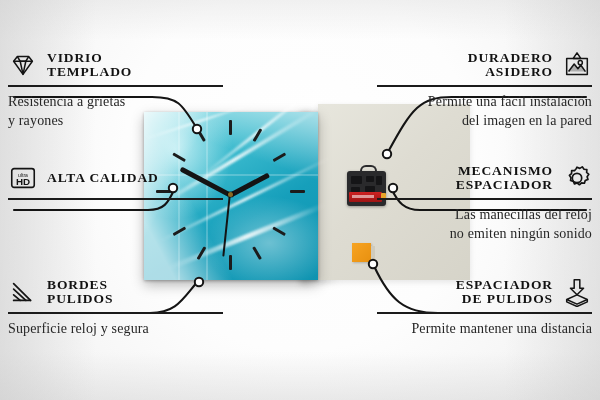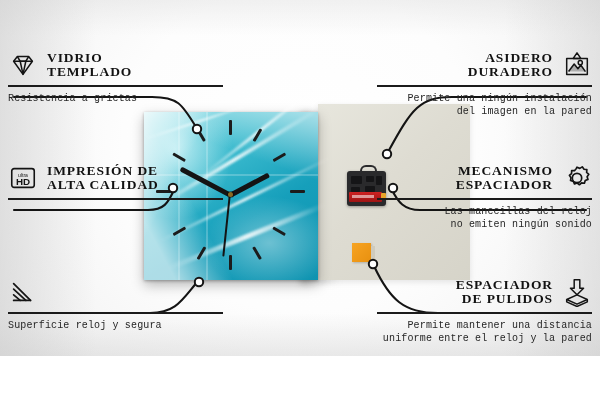--- a/index.html
+++ b/index.html
@@ -2,21 +2,21 @@
 <html><head>
 <meta charset="utf-8">
 <style>
   html,body{margin:0;padding:0;}
   body{
     width:600px;height:400px;overflow:hidden;
     font-family:"Liberation Serif", serif;
     background:#ffffff;
   }
   #stage{
-    position:relative;width:600px;height:356px;overflow:hidden;
+    position:relative;width:600px;height:400px;overflow:hidden;
     background:
       radial-gradient(ellipse 78% 120% at 50% 42%, #ffffff 0%, #fdfdfd 38%, #f4f4f4 66%, #e9e9e9 88%, #e2e2e2 100%);
   }
   
   #stage::before{
     content:"";position:absolute;inset:0;pointer-events:none;
     background:
       linear-gradient(to right, rgba(205,205,205,.55) 0%, rgba(205,205,205,0) 16%),
       linear-gradient(to left,  rgba(205,205,205,.45) 0%, rgba(205,205,205,0) 16%),
       linear-gradient(to bottom, rgba(210,210,210,.30) 0%, rgba(210,210,210,0) 10%),
@@ -75,22 +75,22 @@
   .head{display:flex;align-items:center;gap:9px;}
   .feat.right .head{flex-direction:row-reverse;}
   .titles{line-height:1.06;}
   .t-line{
     font-family:"Liberation Serif", serif;
     font-weight:700;font-size:13.5px;letter-spacing:.9px;color:#121212;
     white-space:nowrap;
   }
   .rule{height:1.6px;background:#1b1b1b;margin:5px 0 5px 0;}
   .desc{
-    font-family:Liberation Mono, monospace;
-    font-size:10px;line-height:1.38;color:#262626;letter-spacing:.15px;
+    font-family:Liberation Serif, serif;
+    font-size:14px;line-height:1.38;color:#262626;letter-spacing:.15px;
   }
   .ico{width:30px;height:30px;flex:0 0 30px;display:block;}
 
   #f-vidrio{left:8px;top:50px;}
   #f-impresion{left:8px;top:163px;}
   #f-bordes{left:8px;top:277px;}
   #f-asidero{right:8px;top:50px;}
   #f-mecanismo{right:8px;top:163px;}
   #f-espaciador{right:8px;top:277px;}
 </style>
@@ -184,74 +184,78 @@
         </g>
       </svg>
       <div class="titles">
         <div class="t-line">VIDRIO</div>
         <div class="t-line">TEMPLADO</div>
       </div>
     </div>
     <div class="rule"></div>
     <div class="desc">
       <div>Resistencia a grietas</div>
+      <div>y rayones</div>
     </div>
   </div>
 
   <div class="feat left" id="f-impresion">
     <div class="head">
       <svg class="ico" viewBox="0 0 32 32">
         <rect x="4" y="6" width="24" height="20" rx="2.5" fill="none" stroke="#141414" stroke-width="1.7"></rect>
         <text x="16" y="14.4" font-family="Liberation Sans, sans-serif" font-size="5.4" fill="#141414" text-anchor="middle">ultra</text>
         <text x="16" y="23.2" font-family="Liberation Sans, sans-serif" font-size="10.5" font-weight="bold" fill="#141414" text-anchor="middle">HD</text>
       </svg>
       <div class="titles">
-        <div class="t-line">IMPRESIÓN DE</div>
         <div class="t-line">ALTA CALIDAD</div>
       </div>
     </div>
     <div class="rule"></div>
   </div>
 
   <div class="feat left" id="f-bordes">
     <div class="head">
       <svg class="ico" viewBox="0 0 32 32">
         <g fill="none" stroke="#141414" stroke-width="1.8" stroke-linecap="round">
           <path d="M6 7 L24 25"></path>
             <path d="M6 13 L19 25"></path>
             <path d="M6 19 L13 25"></path>
           <path d="M24 25 H6"></path>
         </g>
       </svg>
+      <div class="titles">
+        <div class="t-line">BORDES</div>
+        <div class="t-line">PULIDOS</div>
+      </div>
     </div>
     <div class="rule"></div>
     <div class="desc">
       <div>Superficie reloj y segura</div>
     </div>
   </div>
 
   <div class="feat right" id="f-asidero">
     <div class="head">
       <svg class="ico" viewBox="0 0 32 32">
         <g fill="none" stroke="#141414" stroke-width="1.6" stroke-linejoin="round">
           <path d="M16 3 L12 9 H20 Z"></path>
           <rect x="5" y="9" width="22" height="17"></rect>
           <path d="M7 23 L13 15 L17 20 L20 16 L25 23 Z" fill="#141414" stroke="none" opacity=".28"></path>
           <path d="M7 23 L13 15 L17 20 L20 16 L25 23"></path>
           <circle cx="19.5" cy="13.5" r="2.2"></circle>
         </g>
       </svg>
       <div class="titles">
+        <div class="t-line">DURADERO</div>
         <div class="t-line">ASIDERO</div>
-        <div class="t-line">DURADERO</div>
-      </div>
-    </div>
-    <div class="rule"></div>
-    <div class="desc">
-      <div>Permite una ningún instalación</div>
+      </div>
+    </div>
+    <div class="rule"></div>
+    <div class="desc">
+      <div>Permite una fácil instalación</div>
       <div>del imagen en la pared</div>
     </div>
   </div>
 
   <div class="feat right" id="f-mecanismo">
     <div class="head">
       <svg class="ico" viewBox="0 0 32 32">
         <g fill="none" stroke="#141414" stroke-width="1.8" stroke-linejoin="round">
           <path d="M16 4.5 l3 1.2 2.6-1.6 1.9 2.6 3 .3 -.2 3.1 2.3 2 -1.8 2.5 .9 2.9 -2.9 1.1 -.9 3 -3-.4 -2.3 2 -2.4-1.8 -2.9 1 -1.2-2.8 -3-.9 .5-3 -1.7-2.5 2.3-2 .1-3.1 3 .1 2-2.4 Z"></path>
           <circle cx="16" cy="16" r="5"></circle>
@@ -279,17 +283,16 @@
         </g>
       </svg>
       <div class="titles">
         <div class="t-line">ESPACIADOR</div>
         <div class="t-line">DE PULIDOS</div>
       </div>
     </div>
     <div class="rule"></div>
     <div class="desc">
       <div>Permite mantener una distancia</div>
-      <div>uniforme entre el reloj y la pared</div>
     </div>
   </div>
 
 </div>
 
 </body></html>

